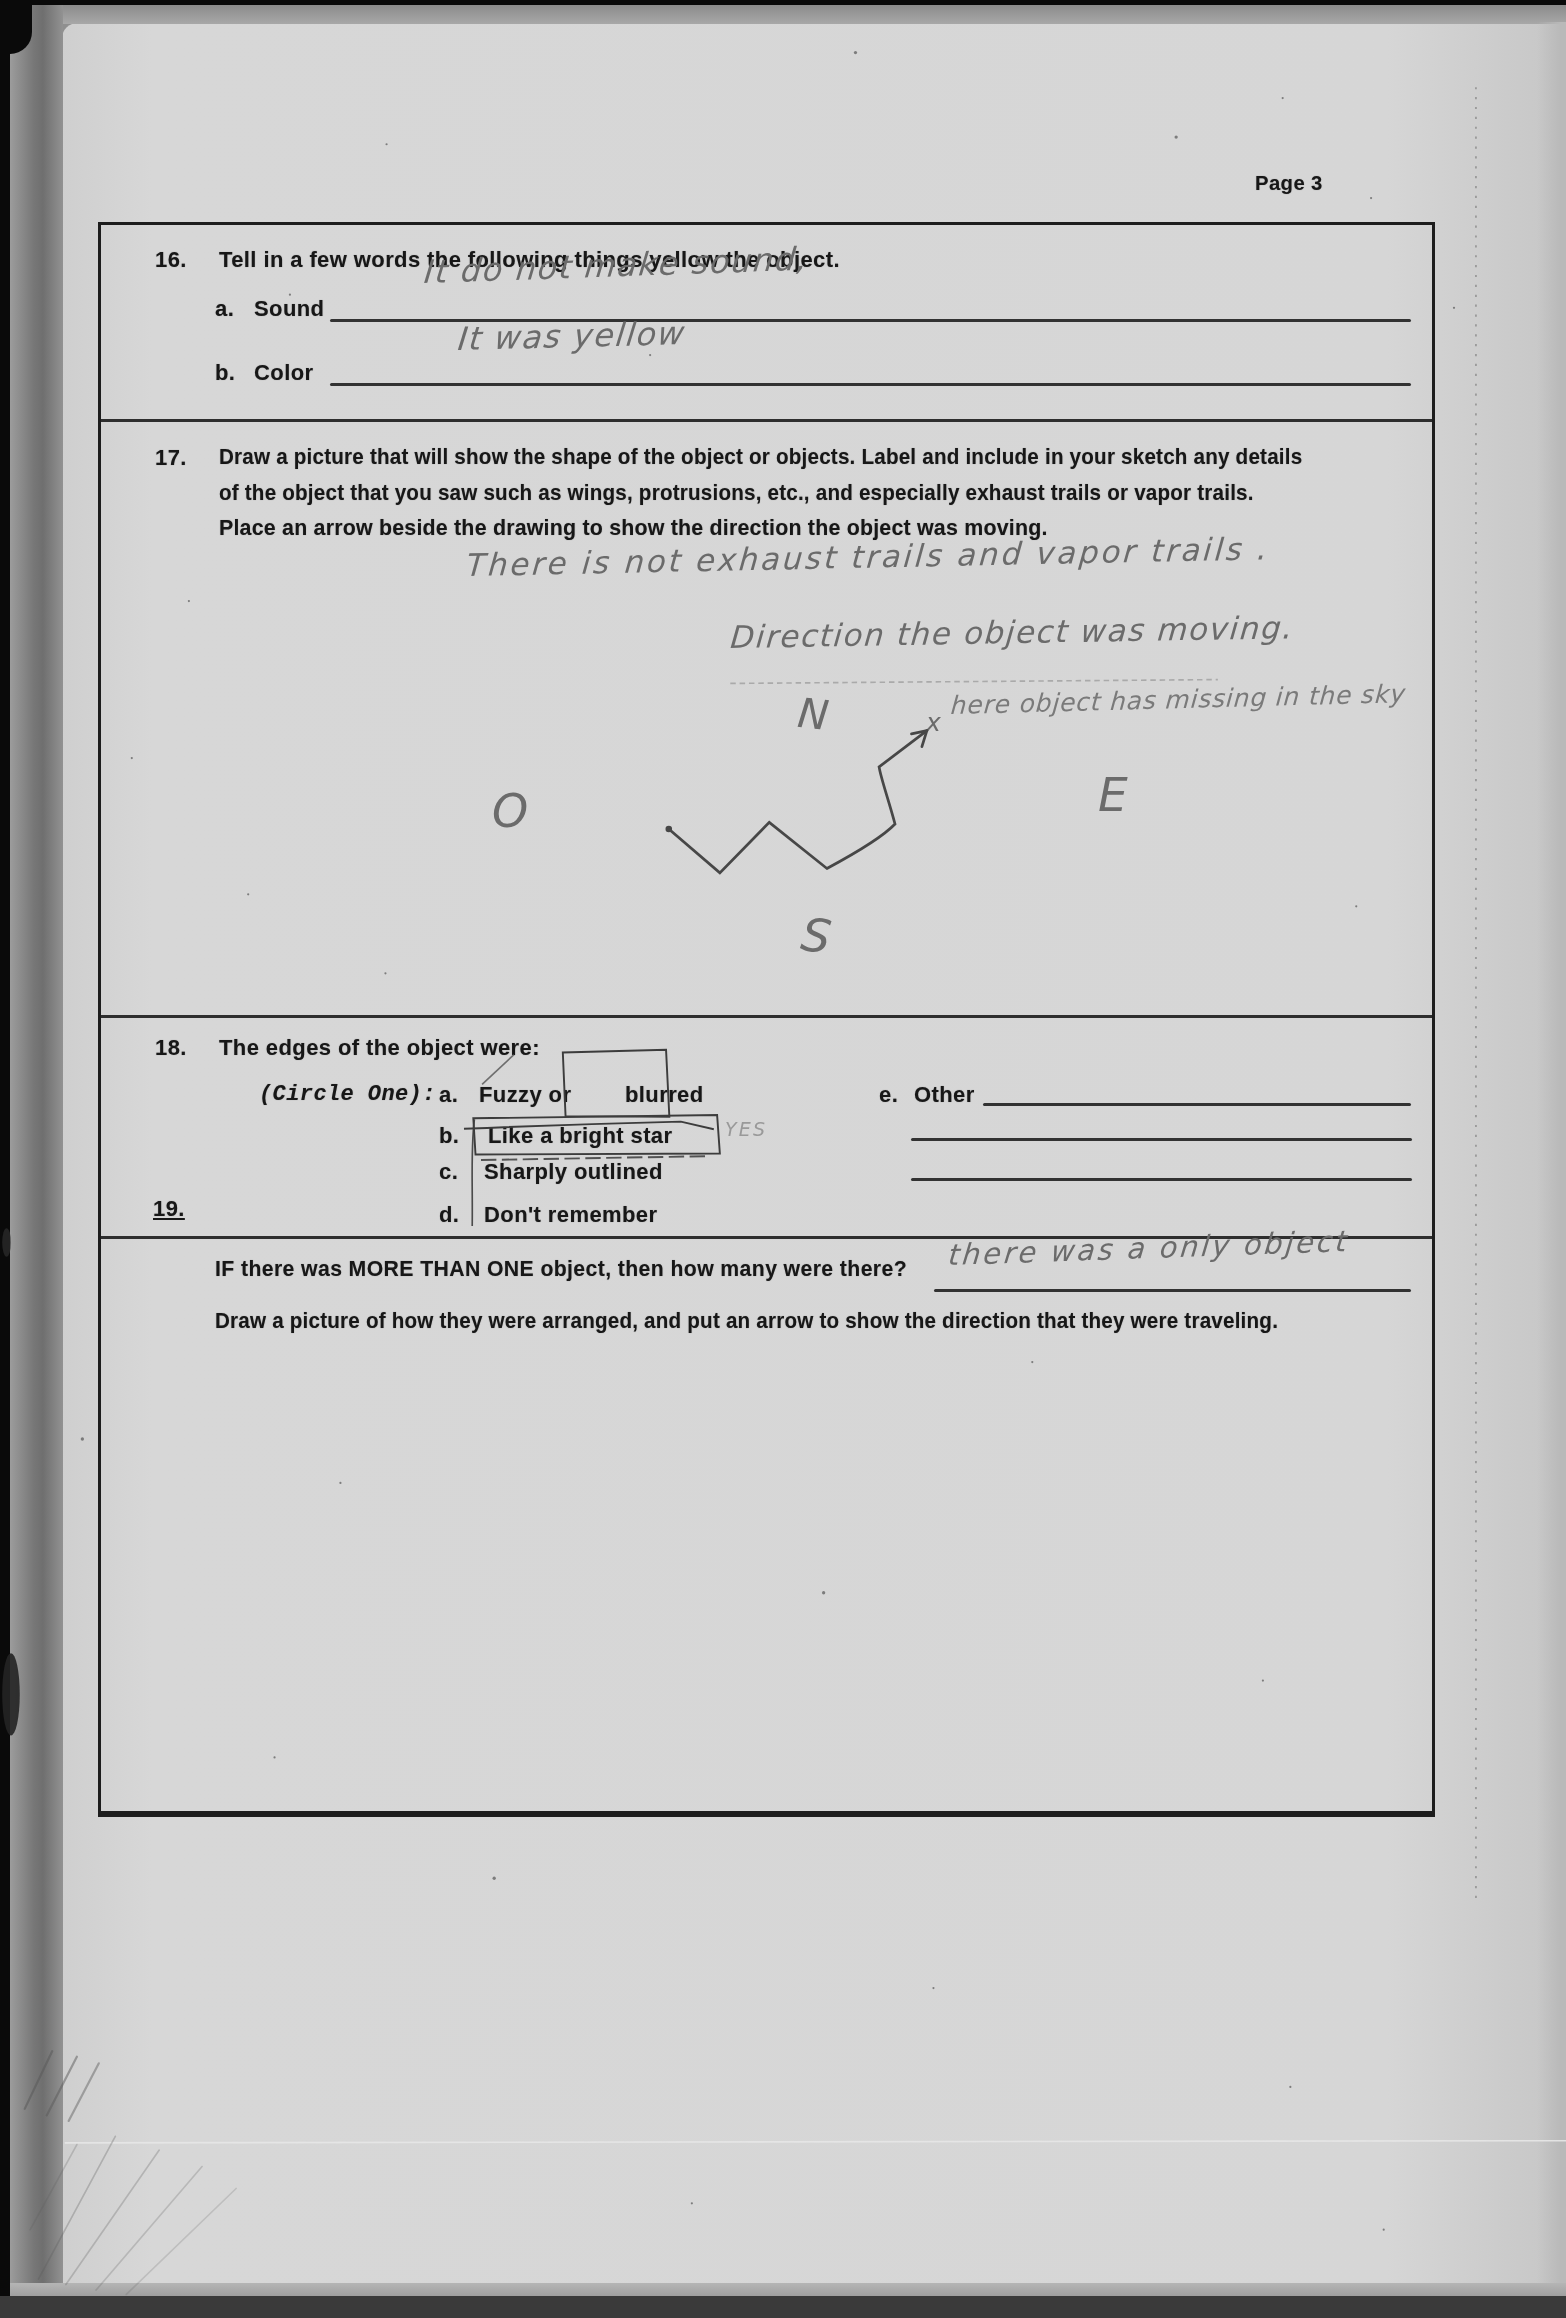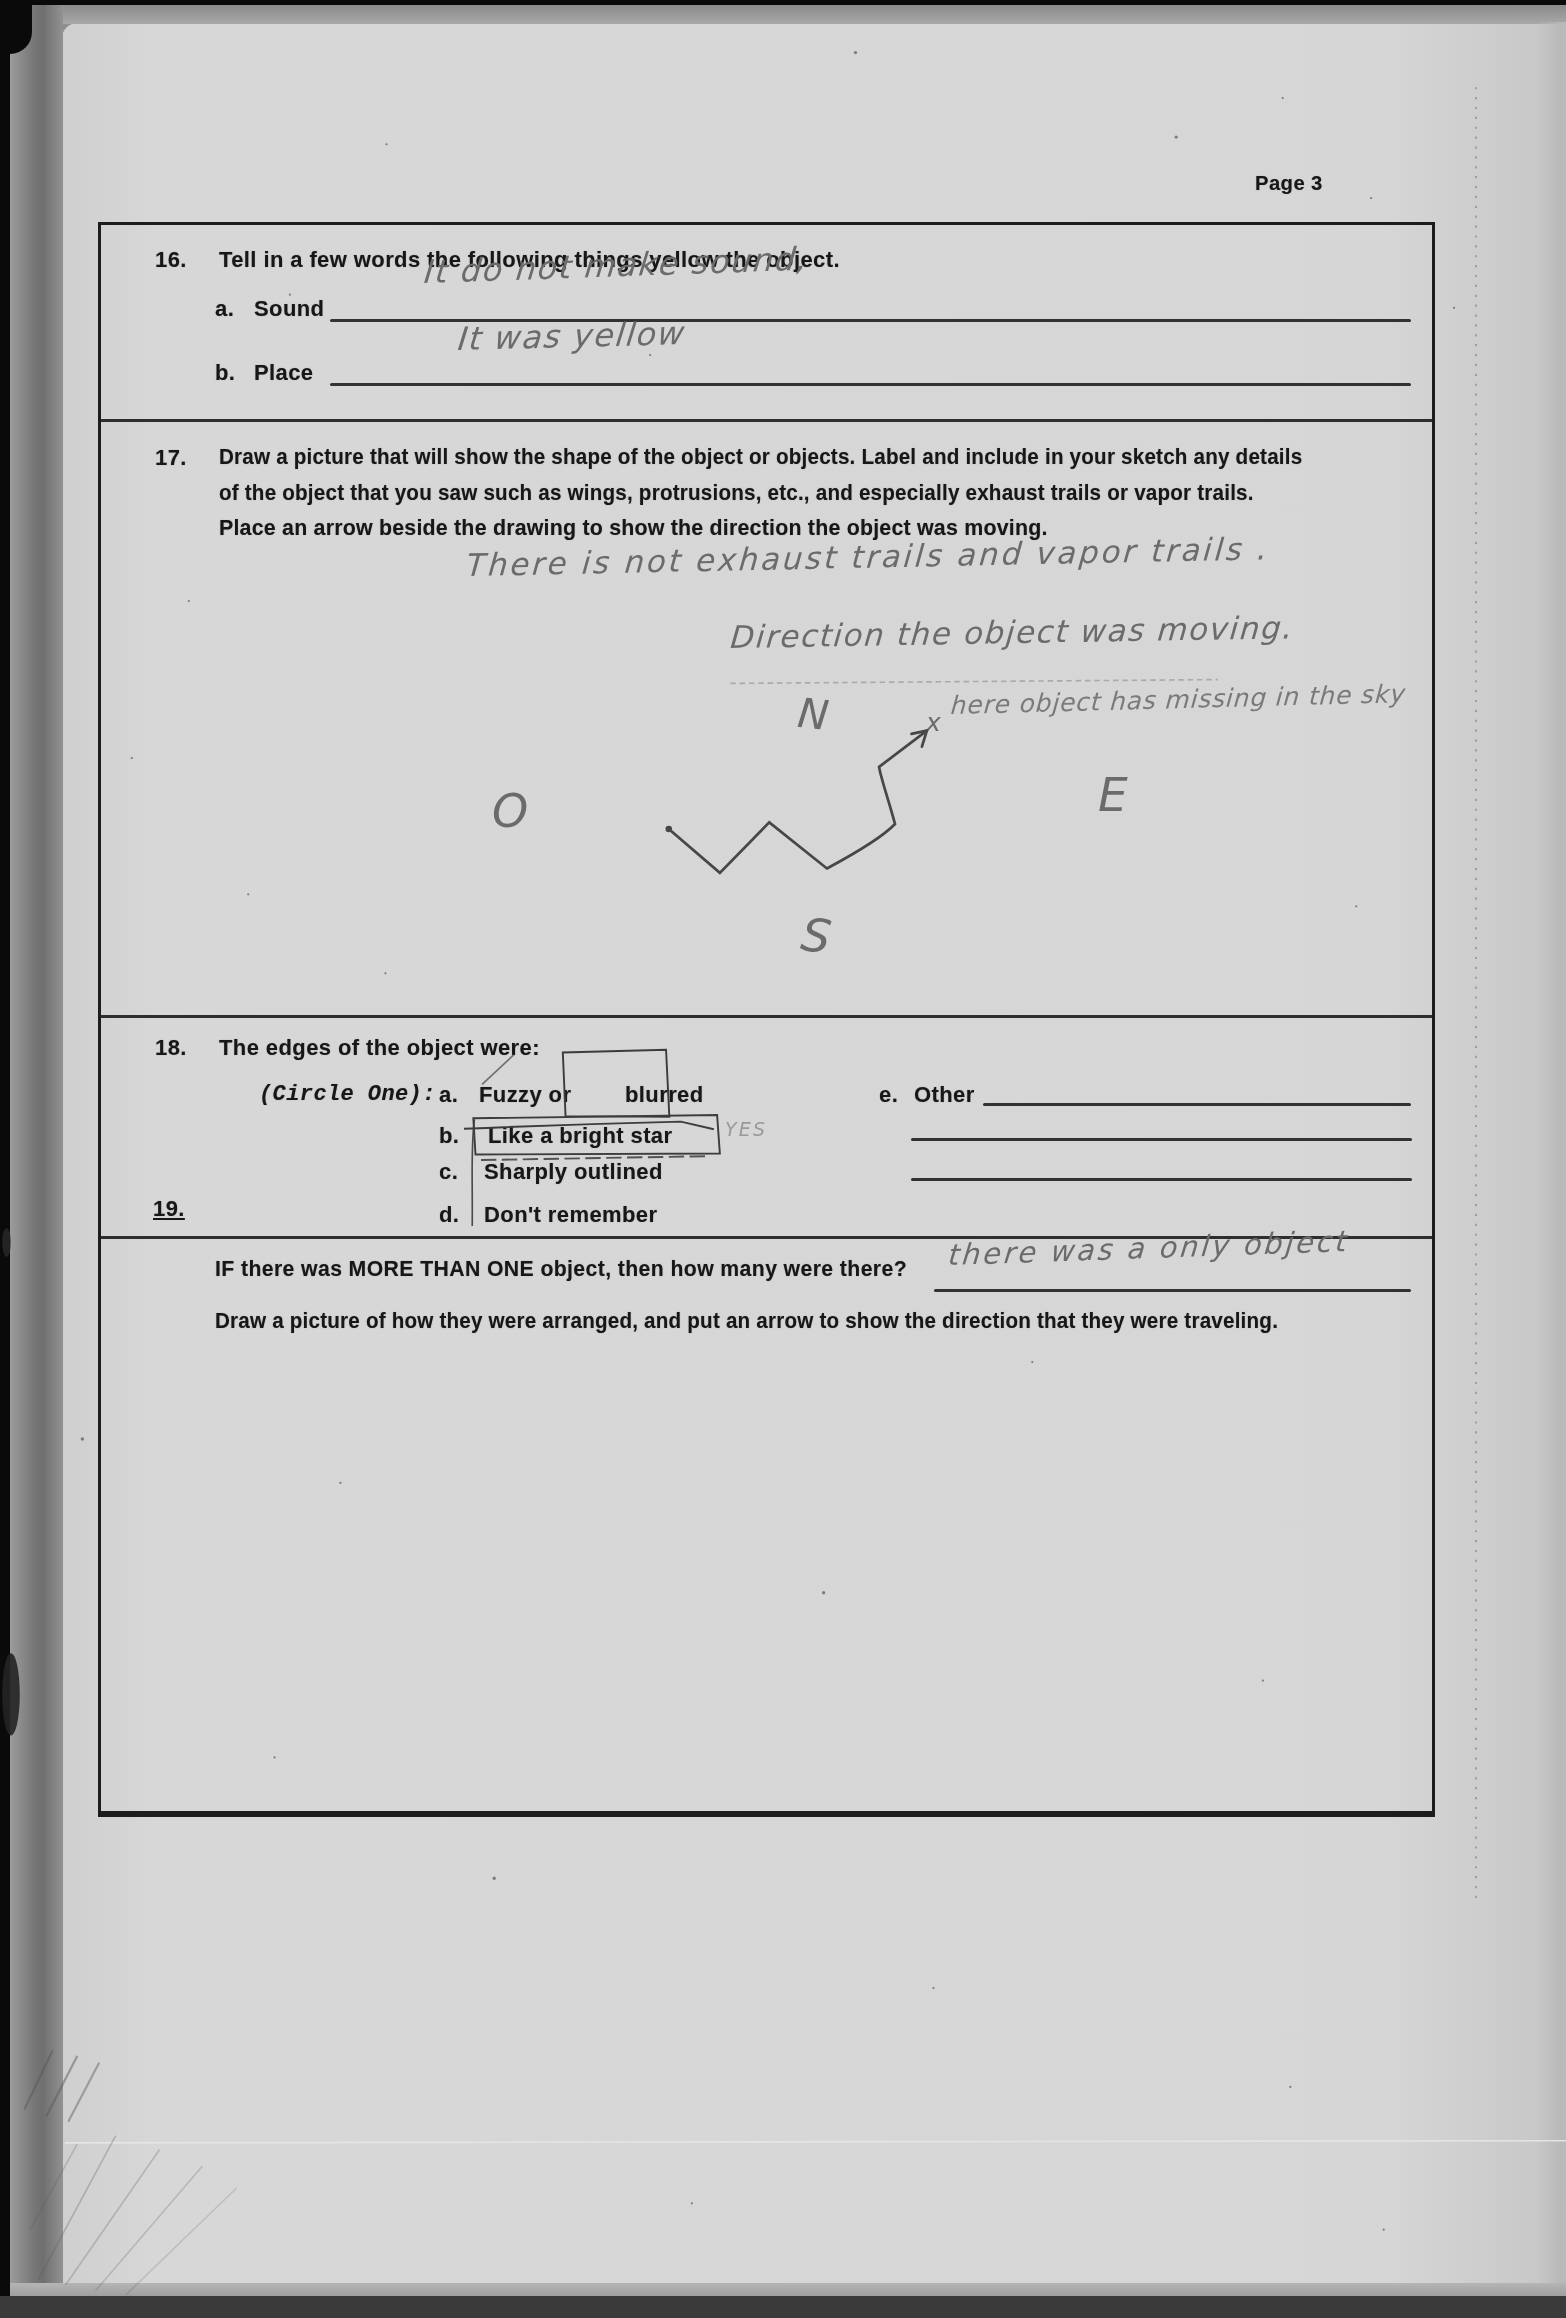--- a/index.html
+++ b/index.html
@@ -67,21 +67,21 @@
 
   <div class="print" style="left:155px;top:248px;">16.</div>
   <div class="print" style="left:219px;top:248px;">Tell in a few words the following things yellow the object.</div>
 
   <div class="print" style="left:215px;top:297px;">a.</div>
   <div class="print" style="left:254px;top:297px;">Sound</div>
   <div class="rule" style="left:330px;top:319px;width:1081px;"></div>
   <div class="hw" style="left:426px;top:256px;font-size:32px;letter-spacing:1.6px;transform:rotate(-2deg) skewX(-8deg);">It do not make sound,</div>
 
   <div class="print" style="left:215px;top:361px;">b.</div>
-  <div class="print" style="left:254px;top:361px;">Place</div>
+  <div class="print" style="left:254px;top:361px;">Color</div>
   <div class="rule" style="left:330px;top:383px;width:1081px;"></div>
   <div class="hw" style="left:460px;top:323px;font-size:32px;letter-spacing:1.6px;transform:rotate(-1.5deg) skewX(-8deg);">It was yellow</div>
 
   <div class="print" style="left:155px;top:446px;">17.</div>
   <div class="print fs39 condense" style="left:219px;top:446px;">Draw a picture that will show the shape of the object or objects.  Label and include in your sketch any details</div>
   <div class="print fs39 condense" style="left:219px;top:482px;">of the object that you saw such as wings, protrusions, etc., and especially exhaust trails or vapor trails.</div>
   <div class="print fs39" style="left:219px;top:517px;">Place an arrow beside the drawing to show the direction the object was moving.</div>
 
   <div class="hw" style="left:468px;top:550px;font-size:31px;letter-spacing:2.7px;transform:rotate(-1.2deg) skewX(-6deg);">There is not exhaust trails and vapor trails .</div>
   <div class="hw" style="left:732px;top:622px;font-size:31px;letter-spacing:1.6px;transform:rotate(-1deg) skewX(-6deg);">Direction the object was moving.</div>

